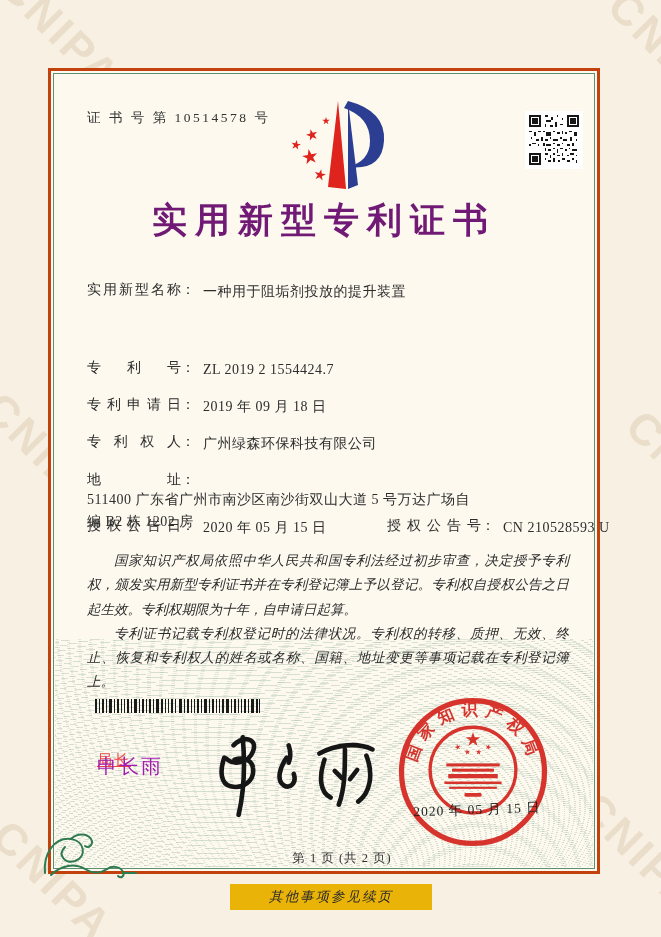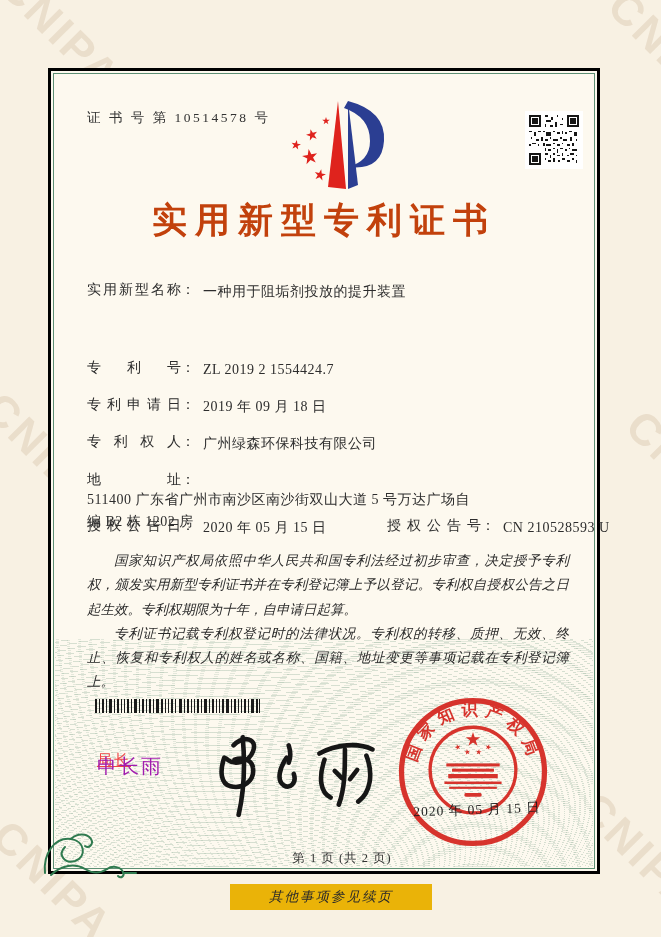--- a/index.html
+++ b/index.html
@@ -9,35 +9,35 @@
     position:relative; width:661px; height:937px; margin:0 auto;
     background:#f8f1e3; overflow:hidden;
   }
   .wm {
     position:absolute; font-family:"Liberation Sans","DejaVu Sans",sans-serif;
     font-size:44px; font-weight:bold; letter-spacing:3px;
     color:rgba(187,156,117,0.22); transform:rotate(45deg); user-select:none;
   }
   .cert {
     position:absolute; left:48px; top:68px; width:552px; height:806px;
-    border:3px solid #000000; background:#fdf9ef;
+    border:3px solid #c2410c; background:#fdf9ef;
   }
   .cert-inner-line { position:absolute; inset:2px; border:1px solid #5d8f74; pointer-events:none; }
   .guilloche {
     position:absolute; left:4px; right:4px; bottom:4px; height:228px;
     background-image:
       repeating-radial-gradient(140% 90% at 30% 135%, rgba(125,162,138,0.30) 0px, rgba(125,162,138,0.30) 1px, transparent 1px, transparent 6px),
       repeating-radial-gradient(140% 90% at 78% 145%, rgba(125,162,138,0.20) 0px, rgba(125,162,138,0.20) 1px, transparent 1px, transparent 7px);
   }
   .cert-no { position:absolute; left:36px; top:38px; font-size:13.5px; letter-spacing:2.5px; color:#333; }
   .logo { position:absolute; left:231px; top:24px; width:120px; height:102px; }
   .qr { position:absolute; left:474px; top:40px; width:58px; height:58px; background:#fff; padding:4px; }
   .qr svg { width:100%; height:100%; }
   .title { position:absolute; left:0; top:126px; width:100%; text-align:center;
-    font-size:35px; font-weight:700; letter-spacing:8px; color:#c2410c; }
+    font-size:35px; font-weight:700; letter-spacing:8px; color:#701a75; }
   .field-row { position:absolute; left:36px; width:492px; font-size:14px; color:#2d2d2d; }
   .flabel { display:inline-block; width:94px; text-align:justify; text-align-last:justify; vertical-align:top;font-family:Liberation Mono, monospace; }
   .fcolon { display:inline-block; vertical-align:top; margin-right:8px; }
   .fvalue { display:inline-block; max-width:384px; vertical-align:top; line-height:1.6; letter-spacing:0.5px; }
   .grant-no { position:absolute; left:300px; top:0; white-space:nowrap; }
   .paras { position:absolute; left:36px; top:478px; width:482px;
     font-style:italic; font-size:13.5px; line-height:1.8; color:#2a2a2a; text-align:justify; }
   .paras p { text-indent:2em; }
   .barcode { position:absolute; left:44px; top:628px; width:166px; height:14px; }
   .signer-title { position:absolute; left:46px; top:680px; font-family:"Liberation Sans","DejaVu Sans",sans-serif; font-size:15px; color:#ef4444; letter-spacing:2px;text-decoration:underline; }

